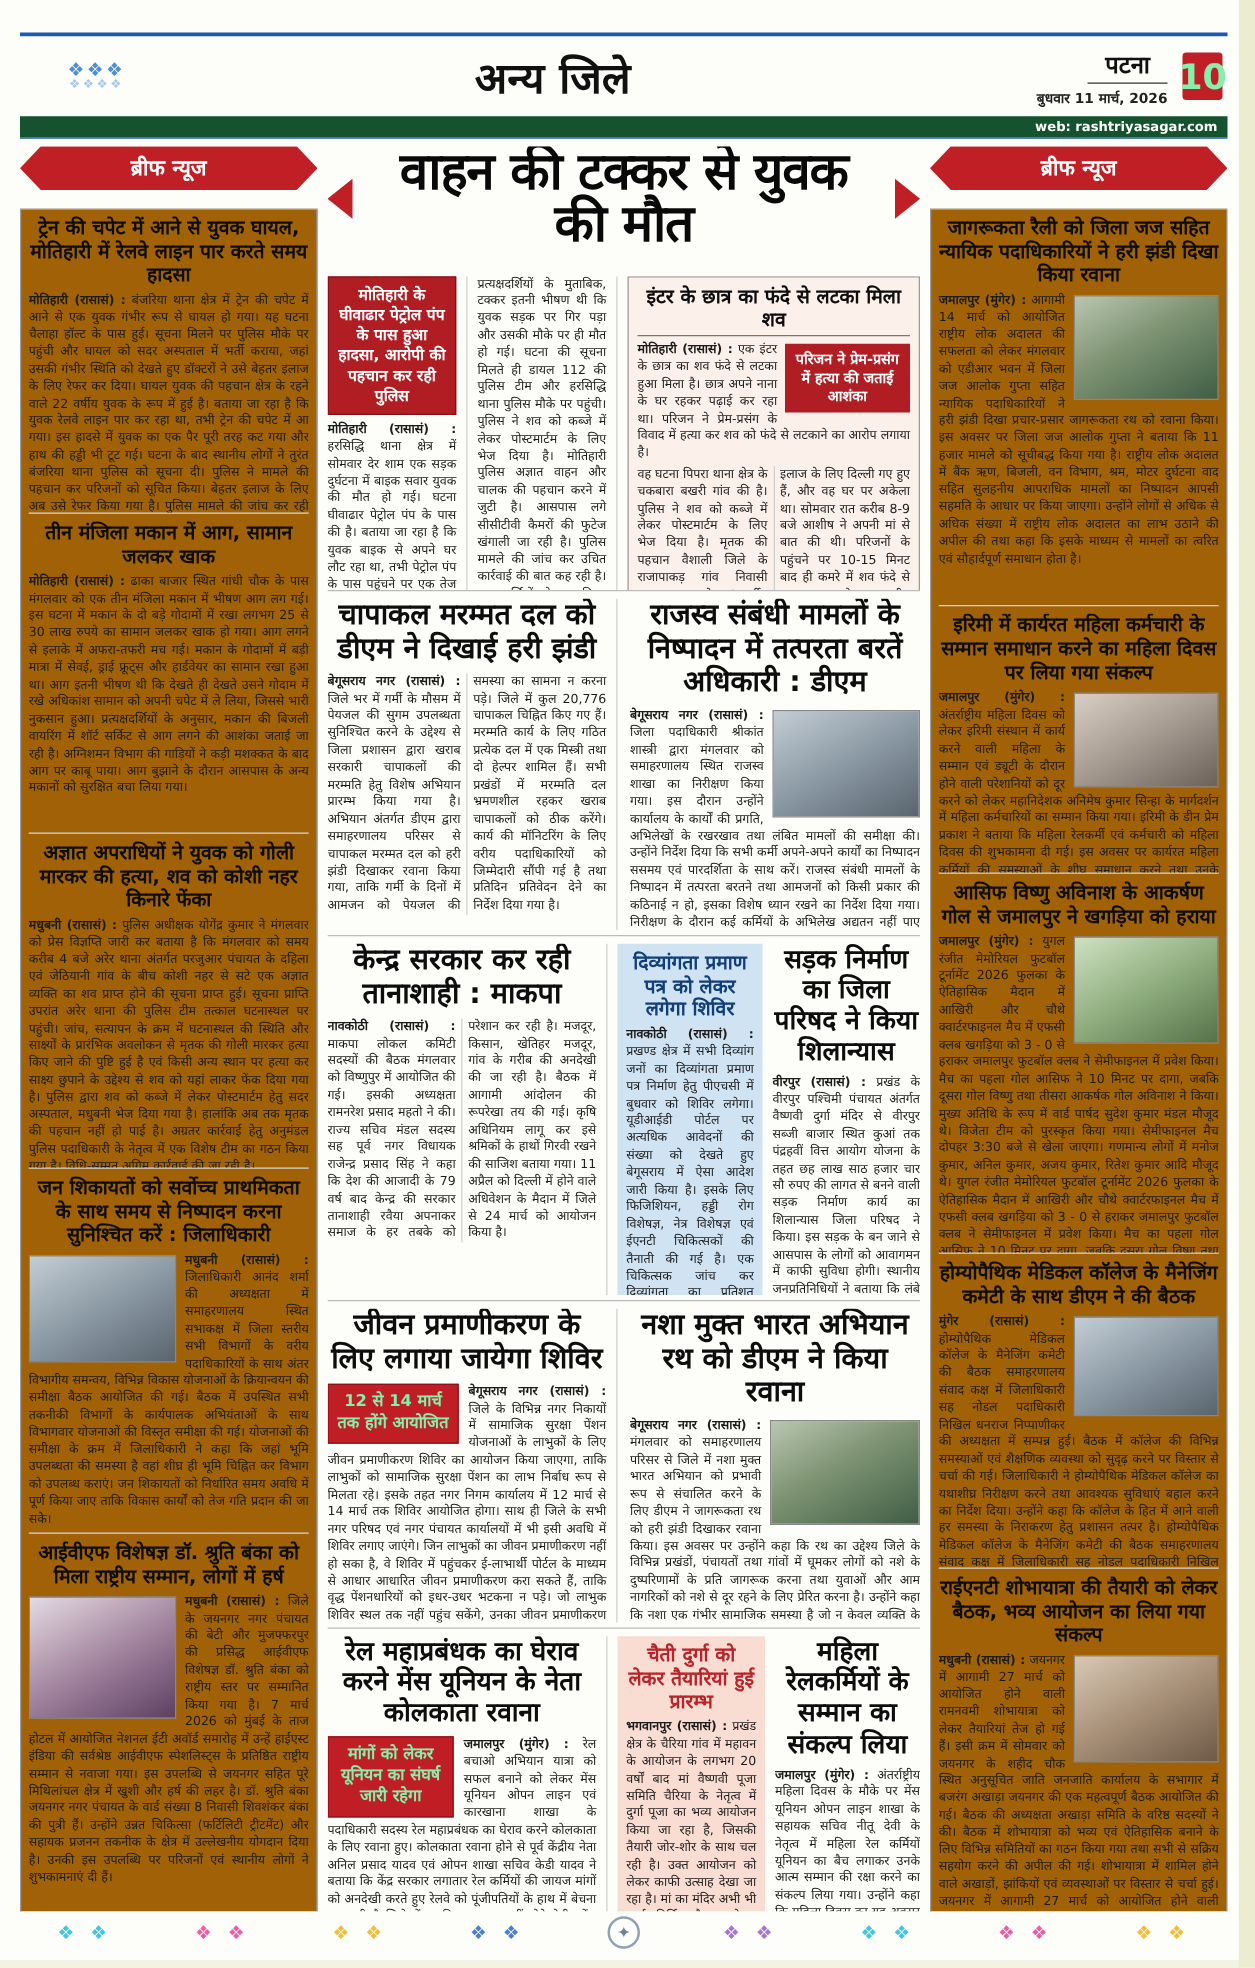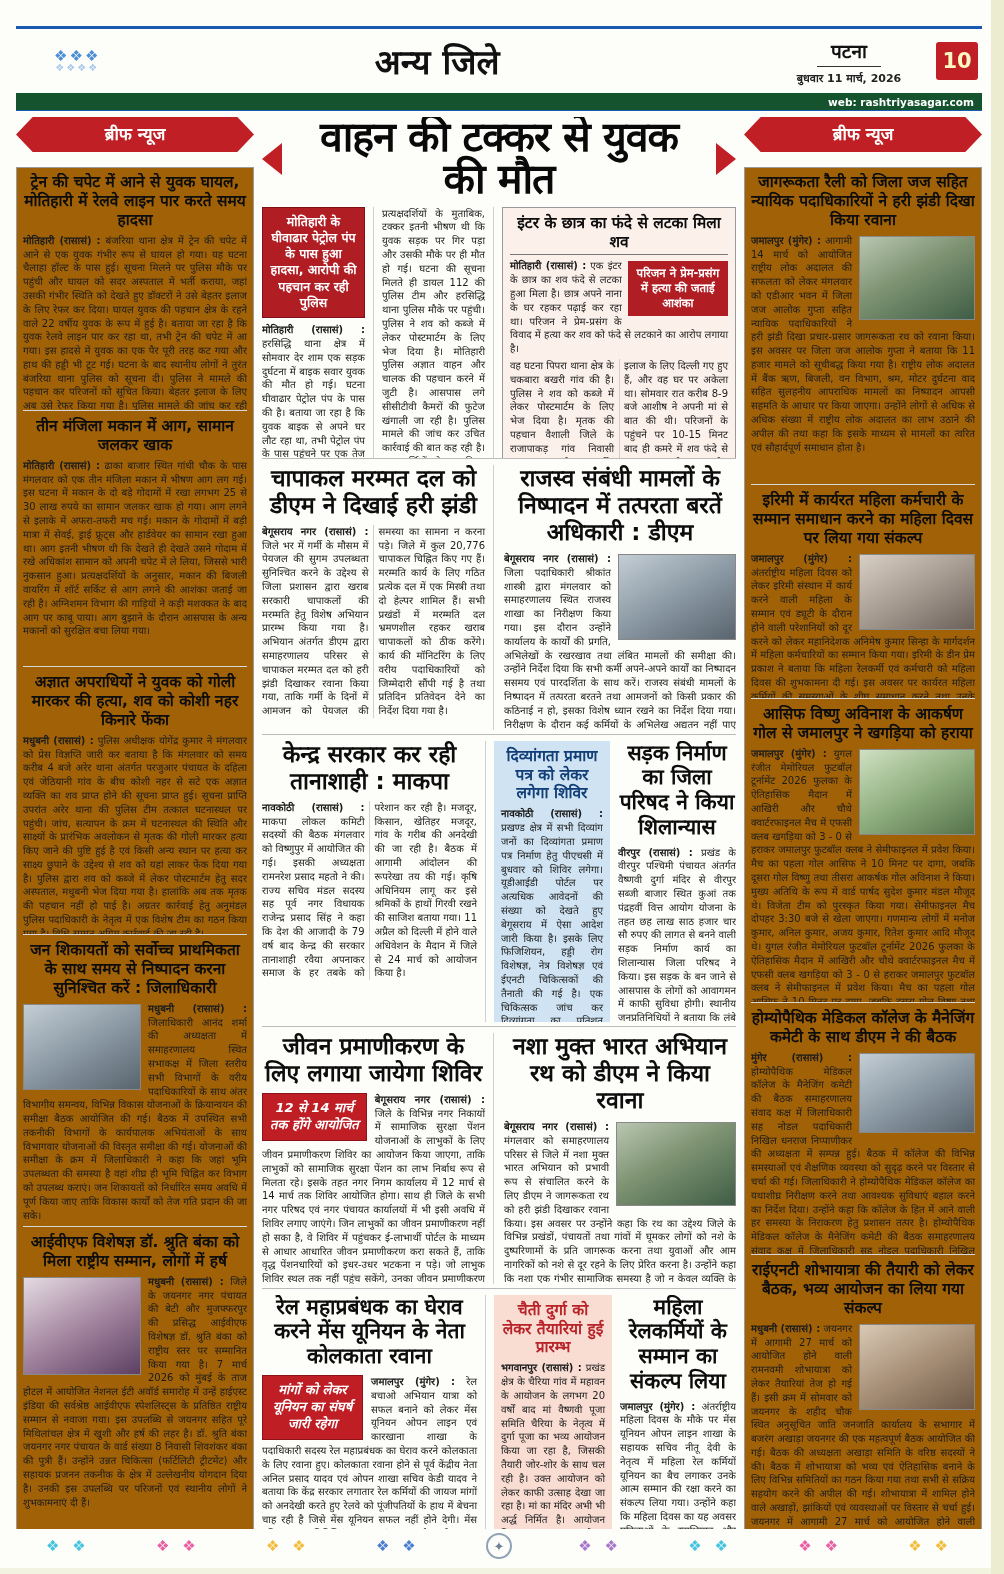--- a/index.html
+++ b/index.html
@@ -15,24 +15,24 @@
   
   .masthead { border-top:3px solid #1a5ab2; border-bottom:1px solid #1a5ab2; position:relative; }
   .mast-row { display:flex; align-items:center; height:64px; padding:0 4px; position:relative; }
   .logo-box { background:linear-gradient(180deg,#2a70c6,#124e9e); color:#fff; font-weight:800;
               font-size:27px; padding:8px 26px 10px; border-radius:4px 14px 4px 14px;
               letter-spacing:1px; position:relative; }
   .logo-box .dia-row { position:absolute; left:6px; bottom:3px; font-size:8px; color:#9cc2ea; letter-spacing:2px; }
   .mast-diamonds { margin-left:34px; font-size:15px; color:#4d8fd6; letter-spacing:2px; line-height:.9; text-align:center; }
   .mast-diamonds .r2 { font-size:10px; color:#a9c9ec; }
   .section-title { flex:1; text-align:center; font-size:34px; font-weight:800; color:#111; }
-  .edition { text-align:center; margin-right:12px; min-width:150px; }
+  .edition { text-align:right; margin-right:12px; min-width:150px; }
   .edition .ed-name { font-size:19px; font-weight:800; color:#111; border-bottom:1.5px solid #333; padding:0 14px 2px; display:inline-block; }
   .edition .ed-date { font-size:11px; font-weight:700; color:#222; margin-top:3px; }
-  .pagenum { background:#c01f26; color:#fef9c3; font-weight:800; font-size:21px; width:42px; height:38px;
+  .pagenum { background:#c01f26; color:#86efac; font-weight:800; font-size:28px; width:32px; height:38px;
              display:flex; align-items:center; justify-content:center; border-radius:3px; }
   .mast-strip { background:#14532d; height:17px; display:flex; align-items:center; justify-content:flex-end; padding-right:8px; }
   .mast-strip span { color:#fff; font-size:10.5px; font-weight:700; }
 
   
   .content { display:grid; grid-template-columns:238px 474px 238px; gap:8px; margin-top:6px; height:1412px; overflow:hidden; }
 
   .ribbon { background:#c01f26; color:#fff; font-weight:800; font-size:17px; text-align:center;
             padding:5px 0 7px; clip-path:polygon(7% 0,93% 0,100% 50%,93% 100%,7% 100%,0 50%);
             margin-bottom:15px; }
@@ -54,21 +54,21 @@
   .fl-r { float:right; margin:2px 0 3px 7px; }
   .ph-rally   { background:linear-gradient(150deg,#b9c6b1 0%,#7d9271 45%,#3f5e46 100%); }
   .ph-group   { background:linear-gradient(150deg,#d8cfc4 0%,#a59a90 50%,#6b6159 100%); }
   .ph-field   { background:linear-gradient(150deg,#cfe0c2 0%,#8fae7e 50%,#55724a 100%); }
   .ph-office  { background:linear-gradient(150deg,#c3cdd4 0%,#8b99a4 50%,#59646e 100%); }
   .ph-crowd   { background:linear-gradient(150deg,#d8c8b4 0%,#a78f77 50%,#6e5a48 100%); }
   .ph-award   { background:linear-gradient(150deg,#e4dbe2 0%,#a486a0 50%,#5d3f63 100%); }
 
   
   .mid { overflow:hidden; }
-  .lead-head-row { display:flex; align-items:center; gap:20px; margin-bottom:6px; }
+  .lead-head-row { display:flex; align-items:center; gap:20px; margin-bottom:20px; }
   .arrow { width:0; height:0; border-top:16px solid transparent; border-bottom:16px solid transparent; }
   .arrow.left  { border-right:20px solid #c01f26; }
   .arrow.right { border-left:20px solid #c01f26; }
   .lead-headline { flex:1; text-align:center; font-size:41px; font-weight:800; color:#090909; line-height:1.02; letter-spacing:-1px; }
   .lead-grid { display:grid; grid-template-columns:112px 112px 1fr; gap:8px; height:252px; overflow:hidden;
                border-bottom:1px solid #bbb; padding-bottom:12px; }
   .red-subhead { background:#b01d23; color:#fff; font-weight:800; font-size:12.5px; text-align:center;
                  padding:6px 4px; line-height:1.3; margin-bottom:5px; border:1px solid #7d1115; }
   .inter-box { border:1px solid #999; background:#fbf0ea; padding:6px 7px; overflow:hidden; }
   .inter-box .s-head { border-bottom:1px solid #777; padding-bottom:3px; margin-bottom:4px; }
@@ -78,22 +78,22 @@
   .band2 { display:grid; grid-template-columns:1fr 1fr; gap:10px; height:276px; }
   .band3 { display:grid; grid-template-columns:224px 116px 1fr; gap:8px; height:292px; }
   .band4 { display:grid; grid-template-columns:1fr 1fr; gap:10px; height:262px; }
   .band5 { display:grid; grid-template-columns:224px 118px 1fr; gap:8px; height:300px; border-bottom:none; }
   .vline-r { border-right:1px solid #cfcfcf; padding-right:8px; }
   .tintbox { padding:6px 7px; overflow:hidden; }
   .tint-blue { background:#cfe3f2; }
   .tint-blue .s-head { color:#123f78; }
   .tint-pink { background:#f9ddd3; }
   .tint-pink .s-head { color:#b8242a; }
-  .badge-red { background:#bf1e25; color:#ffffff; font-weight:800; font-size:13px; text-align:center;
-               padding:6px 6px; line-height:1.3; float:left; width:47%; margin:0 8px 4px 0; border:1px solid #8c1318;font-style:italic; }
+  .badge-red { background:#bf1e25; color:#86efac; font-weight:800; font-size:13px; text-align:center;
+               padding:6px 6px; line-height:1.3; float:left; width:47%; margin:0 8px 4px 0; border:1px solid #8c1318; }
 
   
   .foot { display:flex; align-items:center; justify-content:space-between; height:34px; padding:0 30px; }
   .dia { font-size:15px; letter-spacing:4px; }
   .dia::before { content:"❖ ❖"; }
   .c-cyan::before   { color:#45c4de; }
   .c-pink::before   { color:#ea5fa4; }
   .c-yellow::before { color:#f2bd3c; }
   .c-blue::before   { color:#4a7fd0; }
   .c-purple::before { color:#a877cc; }

